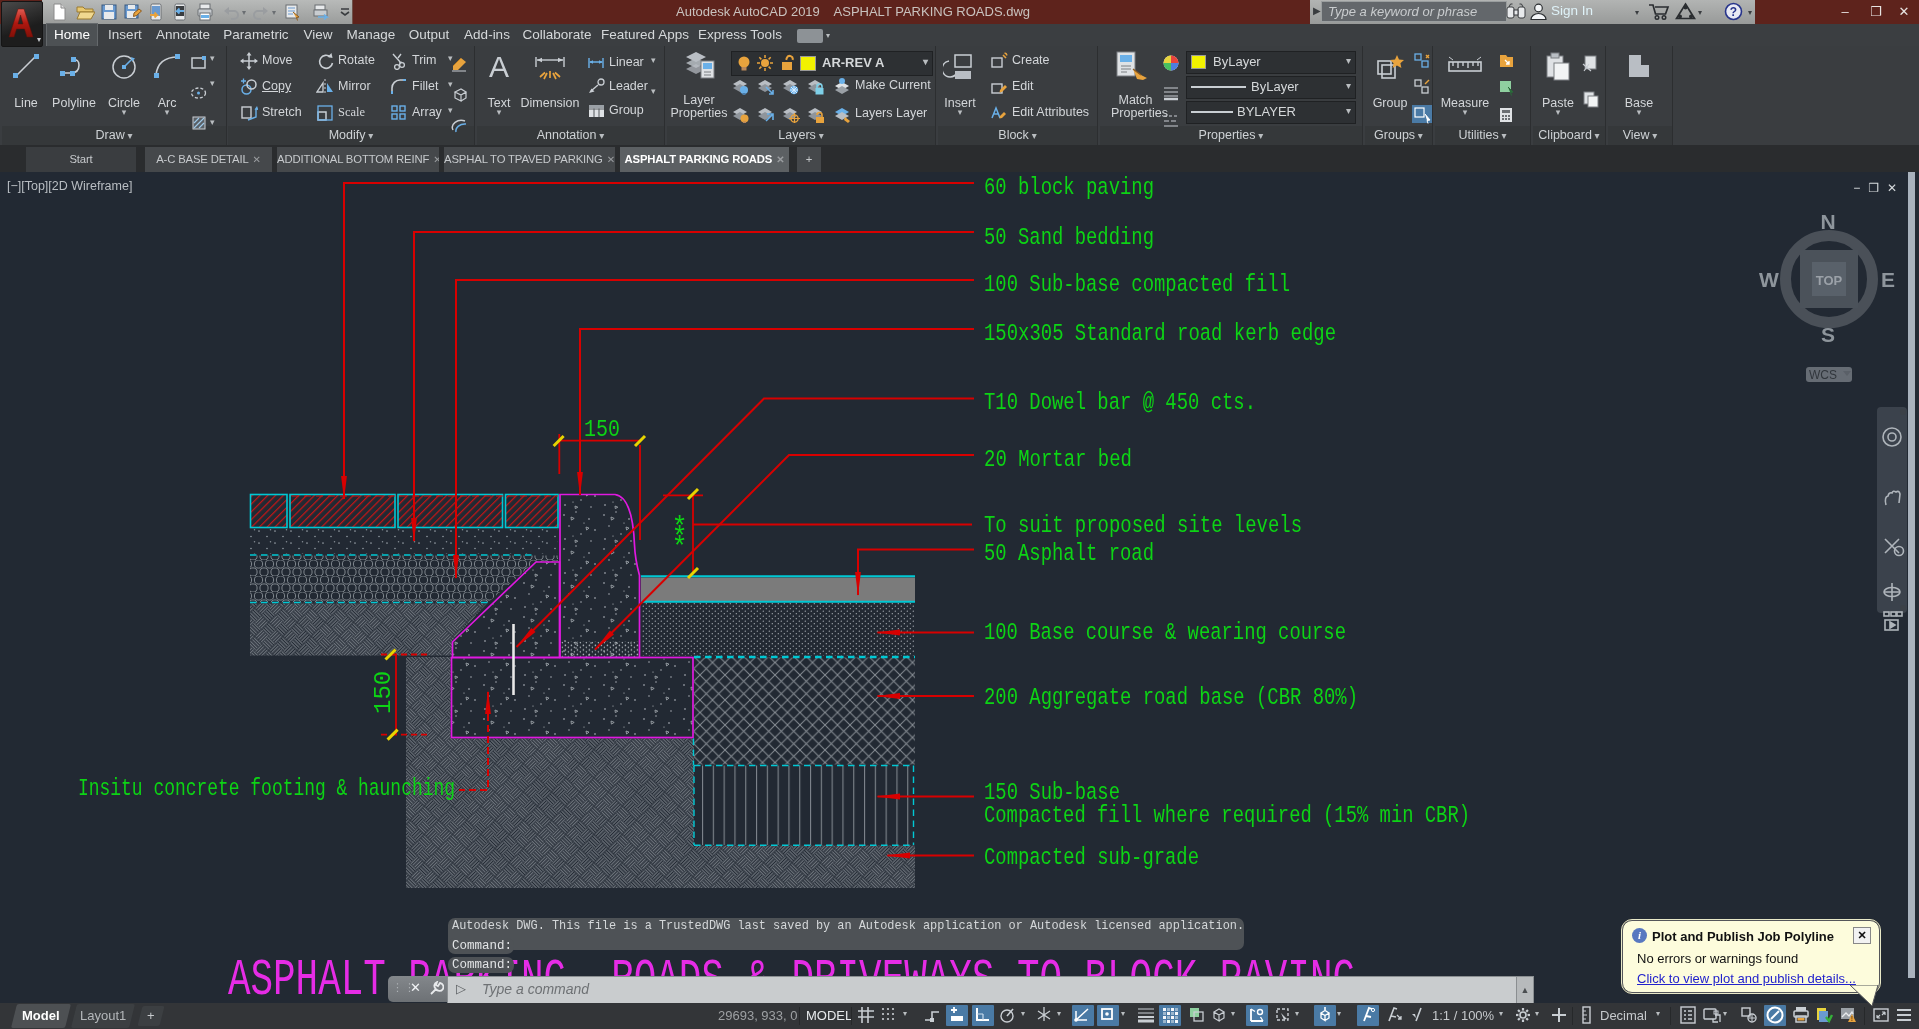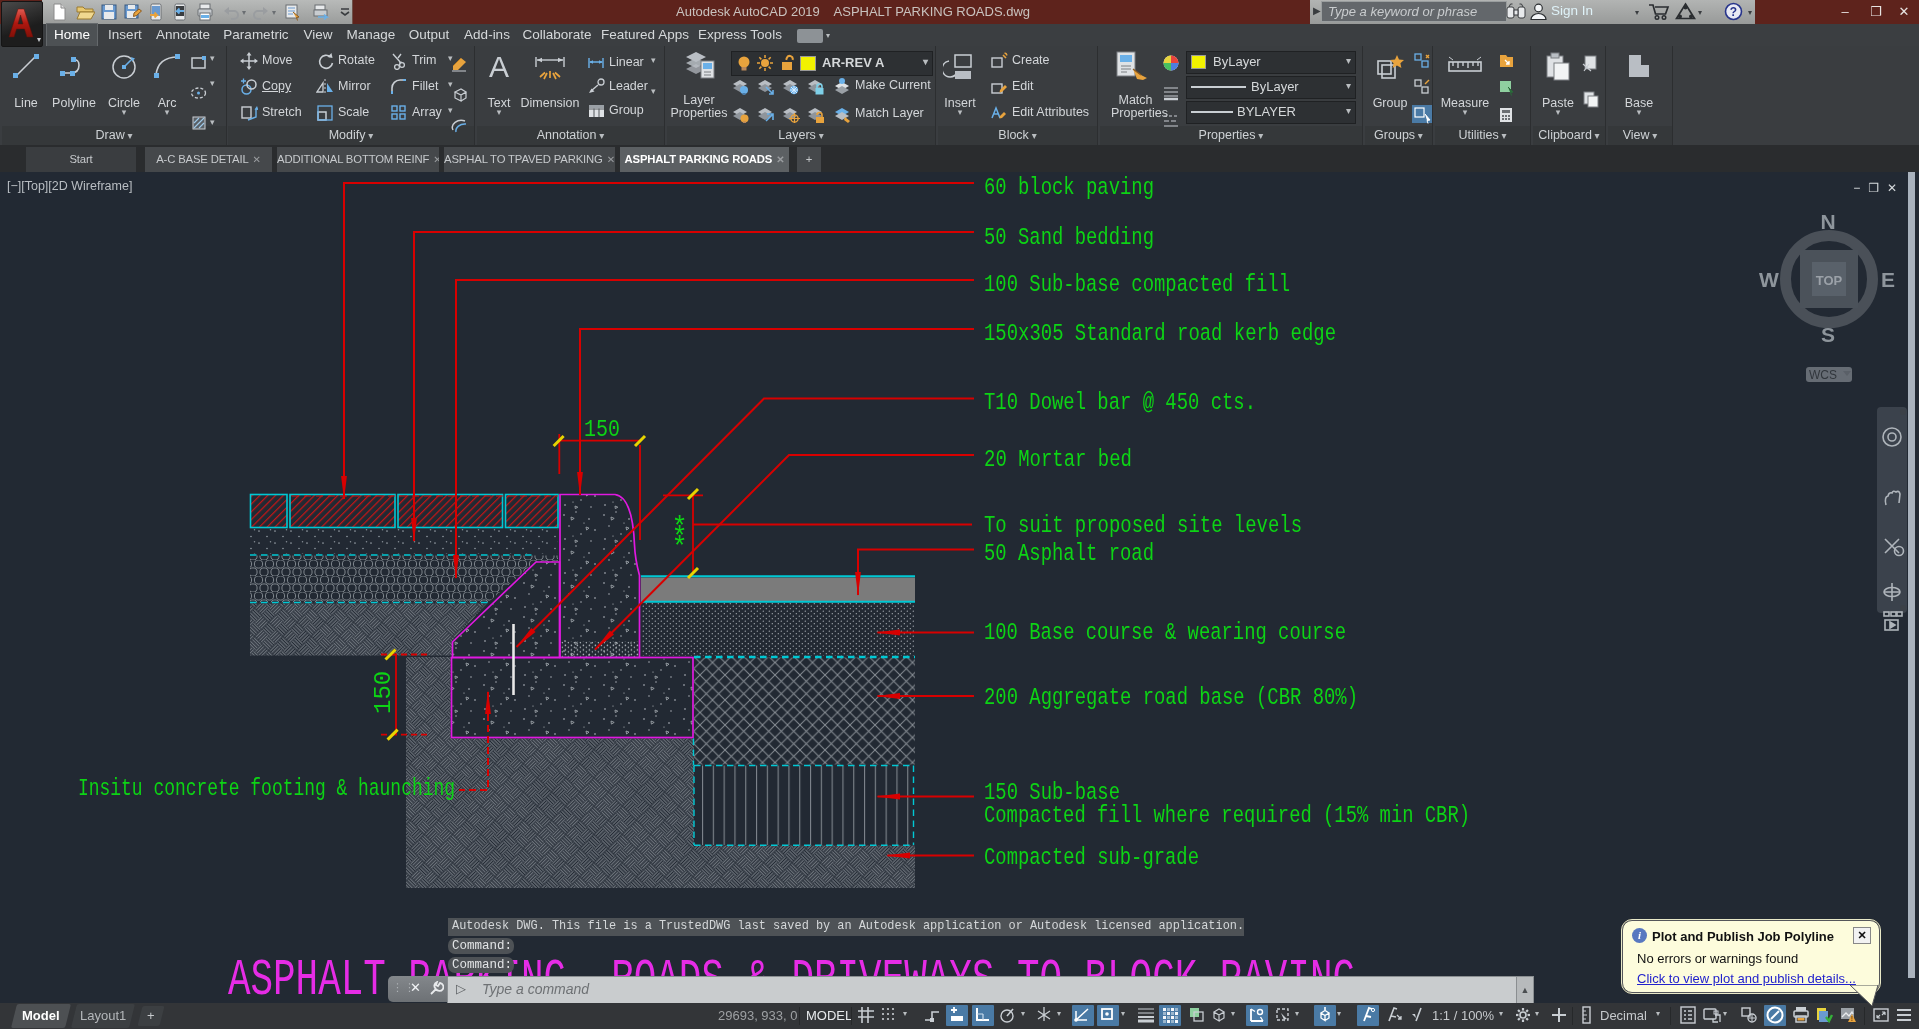--- a/index.html
+++ b/index.html
@@ -28,21 +28,21 @@
 .ftab .x{color:#9a9da0;font-size:10px;margin-left:4px;}
 .ftab.start{background:#3a3d40;}
 .ftab.active{background:#5c6063;color:#fff;font-weight:bold;}
 .ftab:before{content:"";position:absolute;left:-9px;top:0;border-bottom:25px solid transparent;}
 
 #canvas{position:absolute;left:0;top:172px;width:1919px;height:831px;background:#222933;}
 #vptext{position:absolute;left:7px;top:7px;color:#b9bec3;font-size:12.5px;}
 #canwin{position:absolute;right:14px;top:9px;color:#d6dadd;font-size:12px;letter-spacing:8px;}
 #drawsvg{position:absolute;left:0;top:0;}
 
-#trustbar{position:absolute;left:448px;top:746px;width:792px;height:18px;background:#4e5256;color:#d4d7d9;font-family:"Liberation Mono",monospace;font-size:11.9px;line-height:17px;padding-left:4px;white-space:nowrap;overflow:hidden;}
+#trustbar{position:absolute;left:448px;top:746px;width:792px;height:32px;background:#4e5256;color:#d4d7d9;font-family:"Liberation Mono",monospace;font-size:11.9px;line-height:17px;padding-left:4px;white-space:nowrap;overflow:hidden;border-radius:7px;}
 .cmdhist{position:absolute;left:448px;width:62px;height:16px;background:#4e5256;color:#e2e4e6;font-family:"Liberation Mono",monospace;font-size:12.5px;line-height:16px;padding-left:4px;border-radius:7px;}
 #cmdbar{position:absolute;left:388px;top:804px;width:1146px;height:26px;}
 #cmdgrip{position:absolute;left:0;top:0;width:59px;height:26px;background:linear-gradient(#83878b,#6d7175);border-radius:5px 0 0 5px;}
 #cmdfield{position:absolute;left:59px;top:0;width:1071px;height:26px;background:#c9ccce;border:1px solid #8a8e91;}
 #cmdup{position:absolute;right:0;top:0;width:16px;height:26px;background:#b7babc;border:1px solid #8a8e91;color:#4a4d50;font-size:9px;text-align:center;line-height:26px;}
 
 #statusbar{position:absolute;left:0;top:1003px;width:1919px;height:26px;background:#333538;}
 .sico{position:absolute;top:2px;height:21px;border-radius:1px;}
 .stxt{position:absolute;top:0;height:26px;line-height:26px;font-size:13px;color:#9da0a3;}
 
@@ -254,21 +254,21 @@
         <div class="ricon" style="left:88px;top:32px;"><svg width="18" height="18" viewBox="0 0 18 18">
             <path d="M9 1 v16" stroke="#c9ced3" stroke-dasharray="2 2"></path>
             <path d="M7 14 L1 14 L7 5 Z" fill="none" stroke="#c9ced3" stroke-width="1.3"></path>
             <path d="M11 14 L17 14 L11 5 Z" fill="#6ab0e8"></path>
           </svg></div>
         <div class="smalltxt" style="left:110px;top:33px;">Mirror</div>
         <div class="ricon" style="left:88px;top:58px;"><svg width="18" height="18" viewBox="0 0 18 18">
             <rect x="2" y="8" width="8" height="8" fill="none" stroke="#c9ced3" stroke-width="1.5"></rect>
             <rect x="2" y="2" width="14" height="14" fill="none" stroke="#6ab0e8" stroke-width="1.3"></rect>
           </svg></div>
-        <div class="smalltxt" style="left:110px;top:59px;">Scale</div>
+        <div class="smalltxt" style="left:110px;top:59px;font-family:Liberation Serif, serif;">Scale</div>
         <div class="ricon" style="left:162px;top:6px;"><svg width="18" height="18" viewBox="0 0 18 18">
             <path d="M3 2 l8 9 M11 2 l-3 4" stroke="#c9ced3" stroke-width="1.4"></path>
             <circle cx="12" cy="13" r="2.4" stroke="#c9ced3" fill="none" stroke-width="1.3"></circle>
             <circle cx="7" cy="15" r="2.4" stroke="#c9ced3" fill="none" stroke-width="1.3"></circle>
             <path d="M9 11 l3 -1" stroke="#c9ced3"></path>
           </svg></div>
         <div class="smalltxt" style="left:184px;top:7px;">Trim</div>
         <div class="smalltxt" style="left:220px;top:7px;color:#b9bdc0;font-size:9px;">▾</div>
         <div class="ricon" style="left:162px;top:32px;"><svg width="18" height="18" viewBox="0 0 18 18">
             <path d="M2 16 v-6 a8 8 0 0 1 8 -8 h6" stroke="#c9ced3" stroke-width="1.6" fill="none"></path>
@@ -415,21 +415,21 @@
             <path d="M2 9 l7 -4 l7 4 l-7 4 z" fill="#dfe2e5"></path>
             <path d="M2 13 l7 -4 l7 4 l-7 4 z" fill="#9aa0a6"></path>
             <circle cx="9" cy="4" r="3" fill="#6ab0e8"></circle>
           </svg></div>
         <div class="smalltxt" style="left:188px;top:32px;">Make Current</div>
         <div class="ricon" style="left:166px;top:59px;"><svg width="19" height="18" viewBox="0 0 19 18">
             <path d="M2 7 l7 -4 l7 4 l-7 4 z" fill="#6ab0e8"></path>
             <path d="M2 11 l7 -4 l7 4 l-7 4 z" fill="#b9bec4"></path>
             <path d="M12 12 l5 4 l-2 2 l-4 -3 z" fill="#e8a33d"></path>
           </svg></div>
-        <div class="smalltxt" style="left:188px;top:60px;">Match Layer</div>
+        <div class="smalltxt" style="left:188px;top:60px;">Layers Layer</div>
       </div>
       <div class="panel" style="left:938px;width:159px;">
         <div class="plabel">Block</div>
         <div class="bigbtn" style="left:0px;width:44px;top:5px;"><span class="bi"><svg width="34" height="32" viewBox="0 0 34 32">
               <path d="M6 10 a8 8 0 1 0 8 12" stroke="#c9ced3" stroke-width="1.5" fill="none"></path>
               <rect x="12" y="4" width="16" height="12" fill="none" stroke="#c9ced3" stroke-width="1.5"></rect>
               <path d="M12 20 h16 v8 h-16 z" fill="#b9bec4"></path>
             </svg></span>Insert<div style="font-size:9px;color:#b9bdc0;line-height:5px;">▾</div></div>
         <div class="ricon" style="left:52px;top:6px;"><svg width="18" height="18" viewBox="0 0 18 18">
             <rect x="2" y="6" width="10" height="9" fill="none" stroke="#c9ced3" stroke-width="1.4"></rect>

